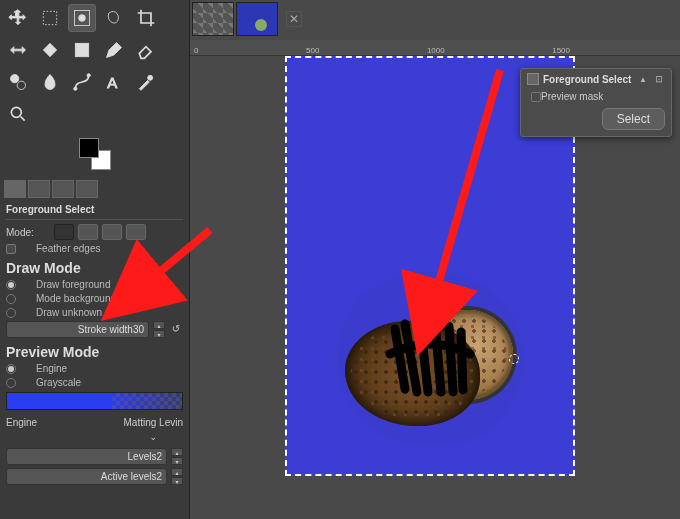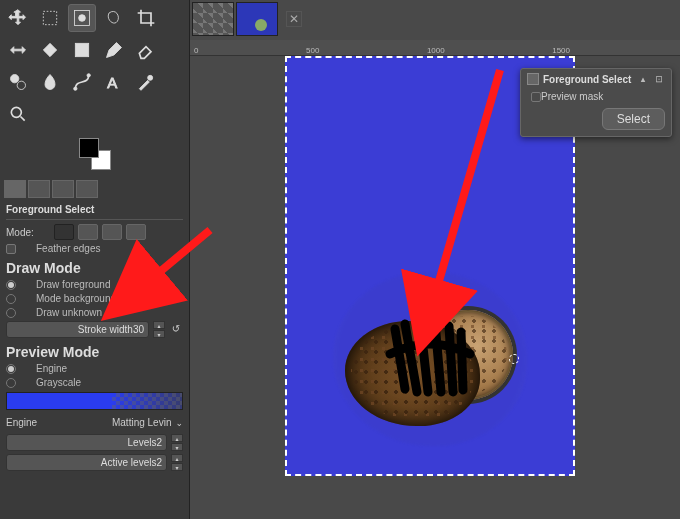--- a/index.html
+++ b/index.html
@@ -40,21 +40,21 @@
 .radio { width: 10px; height: 10px; border-radius: 50%; border: 1px solid #777; position: relative; flex-shrink: 0; }
 .radio.checked::after { content: ""; position: absolute; inset: 1px; border-radius: 50%; background: #ccc; }
 .slider-row { display: flex; align-items: stretch; gap: 4px; margin: 3px 0; }
 .slider-box { flex: 1; display: flex; align-items: center; justify-content: flex-end; background: #555; border: 1px solid #333; border-radius: 3px; padding: 2px 4px; font-size: 10px; color: #ddd; }
 .stepper { display: flex; flex-direction: column; gap: 1px; }
 .step-btn { width: 12px; height: 8px; background: #555; border: 1px solid #333; font-size: 6px; display: flex; align-items: center; justify-content: center; }
 .reset-btn { width: 14px; height: 14px; display: flex; align-items: center; justify-content: center; }
 .grad-preview { height: 18px; margin: 4px 0; background: linear-gradient(to right, #2a3cf0 0%, #2a3cf0 60%, #2a3cf0 60%, rgba(42,60,240,0.3) 100%); border: 1px solid #222; position: relative; }
 .grad-preview::after { content: ""; position: absolute; right: 0; top: 0; bottom: 0; width: 40%; background-image: linear-gradient(45deg, #666 25%, transparent 25%, transparent 75%, #666 75%), linear-gradient(45deg, #666 25%, transparent 25%, transparent 75%, #666 75%); background-size: 8px 8px; background-position: 0 0, 4px 4px; opacity: .4; }
 .engine-row { display: flex; align-items: flex-start; justify-content: space-between; padding: 3px 0; font-size: 10px; }
-.engine-val { display: flex; align-items: center; gap: 4px; }
+.engine-val { display: flex; align-items: center; gap: 4px; flex-direction: column; }
 .chev { font-size: 9px; }
 
 
 .thumb-strip { position: absolute; top: 0; left: 0; display: flex; gap: 2px; align-items: center; padding: 2px; }
 .thumb { width: 42px; height: 34px; border: 1px solid #222; position: relative; }
 .thumb.t1 { background-image: linear-gradient(45deg, #777 25%, #555 25%, #555 75%, #777 75%); background-size: 10px 10px; }
 .thumb.t2 { background: #2c37b8; }
 .thumb .dot { position: absolute; bottom: 4px; right: 10px; width: 12px; height: 12px; border-radius: 50%; background: #8a6; }
 .close-thumb { width: 16px; height: 16px; color: #aaa; font-size: 12px; display: flex; align-items: center; justify-content: center; margin-left: 6px; border: 1px solid #555; }
 

